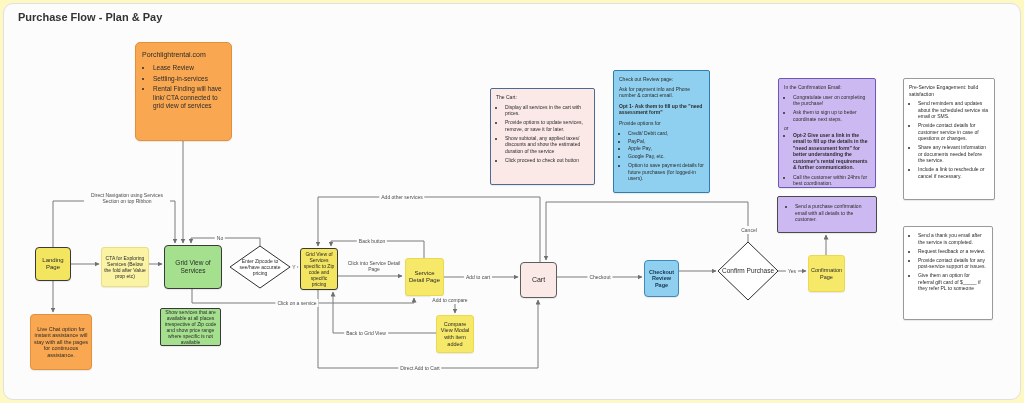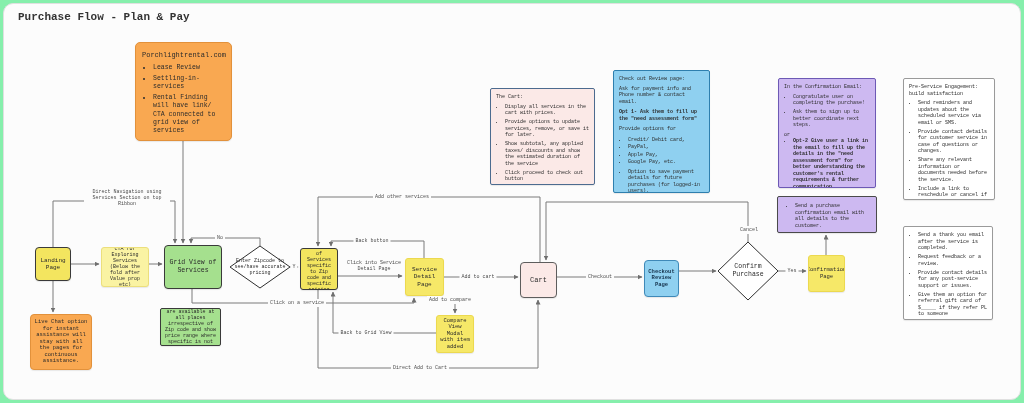--- a/index.html
+++ b/index.html
@@ -1,17 +1,17 @@
 <!DOCTYPE html>
 <html><head>
 <meta charset="utf-8">
 <style>
   * { box-sizing: border-box; margin: 0; padding: 0; }
   html,body { background:#f2f2f3; font-family:"Liberation Sans", sans-serif; }
-  .stage { position:relative; width:1024px; height:403px; overflow:hidden; background:#86efac;font-family:Liberation Mono, monospace; }
+  .stage { position:relative; width:1024px; height:403px; overflow:hidden; background:#fef9c3; }
   .frame { position:absolute; inset:3px; background:#fcfcfc; border:1px solid #e0e0e0; border-radius:10px; }
   .title { position:absolute; left:18px; top:11px; font-size:11px; font-weight:bold; color:#333; }
   svg.edges { position:absolute; left:0; top:0; }
 
   .node, .note, .dtext { position:absolute; color:#2b2b2b; }
   .node { display:flex; align-items:center; justify-content:center; text-align:center;
           border-radius:4px; box-shadow:0 1px 1px rgba(0,0,0,.08); line-height:1.2; padding:2px; overflow:hidden; }
   .dtext { display:flex; align-items:center; justify-content:center; text-align:center; line-height:1.2; }
 
   .orange { background:#F9A851; border:1px solid #e2913b; }

